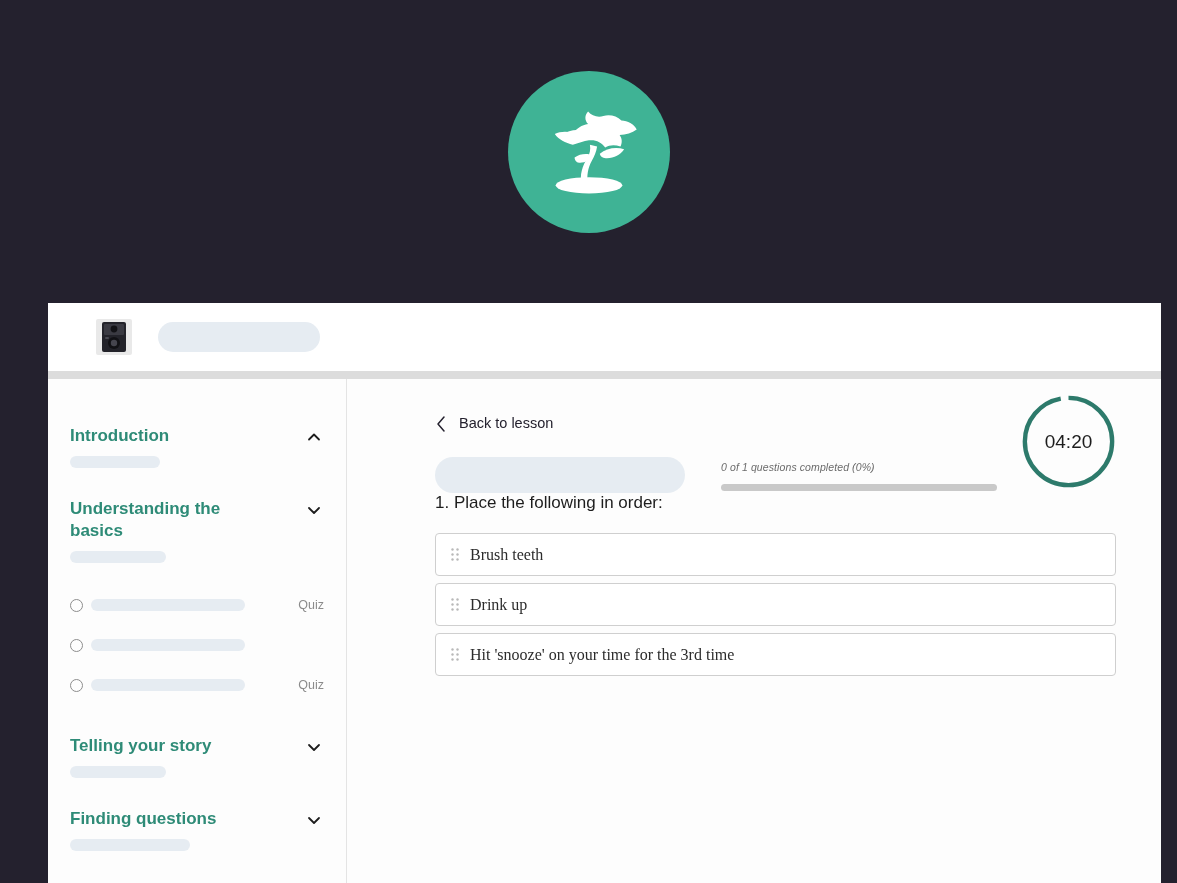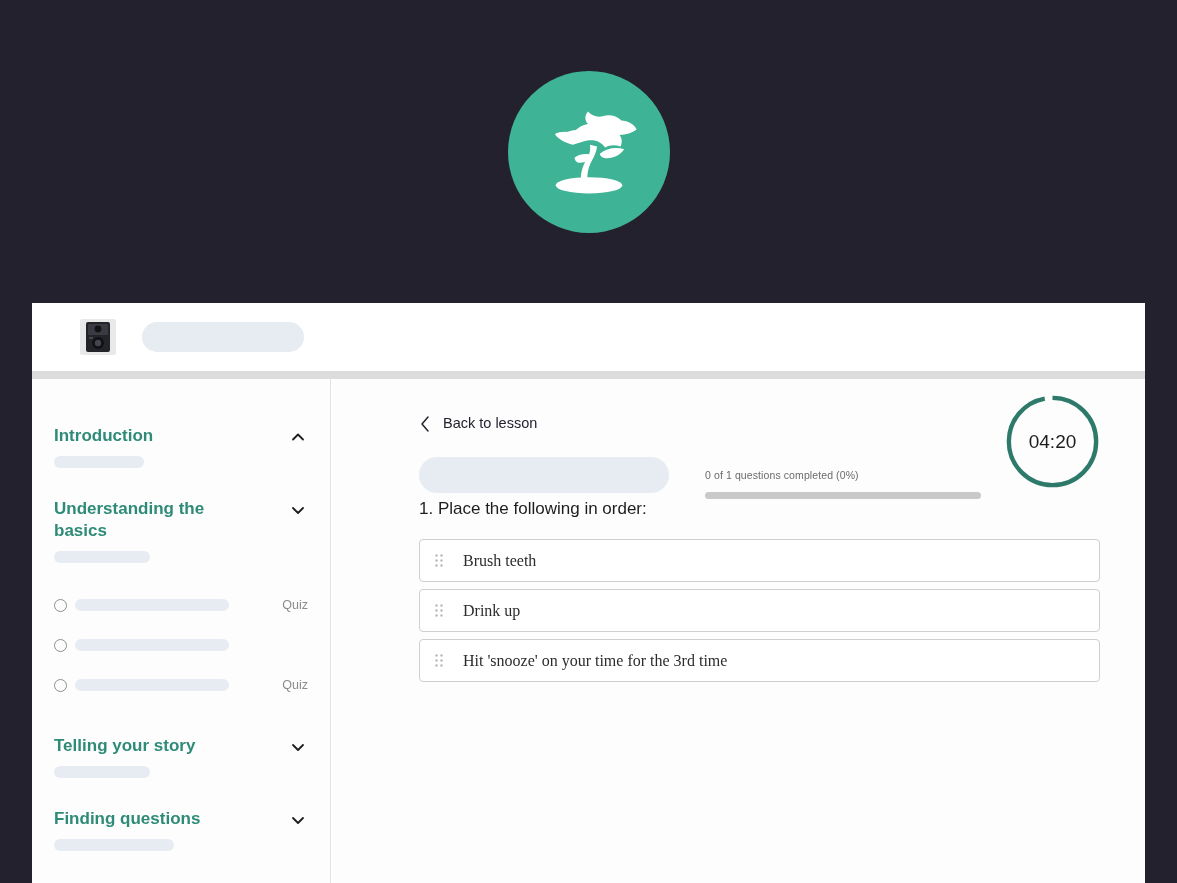--- a/index.html
+++ b/index.html
@@ -18,21 +18,21 @@
   }
   .logo-circle {
     width: 162px; height: 162px; border-radius: 50%;
     background: #3fb395;
     display: flex; align-items: center; justify-content: center;
   }
   .logo-circle svg { width: 108px; height: 108px; display: block; }
 
   
   .app-window {
-    position: absolute; left: 32px; top: 303px;
+    position: absolute; left: 48px; top: 303px;
     width: 1113px; height: 580px;
     background: #84cc16;
     overflow: hidden;
   }
 
   
   .app-topbar {
     height: 68px; background: #ffffff;
     display: flex; align-items: center; padding-left: 48px; gap: 26px;
   }
@@ -110,21 +110,21 @@
   }
   .back-chev svg { display: block; }
 
   .header-row {
     display: flex; align-items: flex-start; gap: 36px; margin-top: 20px;
   }
   .title-skeleton {
     width: 250px; height: 36px; border-radius: 18px; background: #e6ecf2;
     flex: none; margin-top: 4px;
   }
-  .progress-block { flex: none; width: 276px; margin-top: 16px; }
+  .progress-block { flex: none; width: 276px; margin-top: 8px; font-style: italic; }
   .progress-label { color: #6b6b6b; font-size: 10.5px; letter-spacing: .1px; }
   .progress-track {
     margin-top: 11px; height: 7px; border-radius: 4px; background: #c9c9c9;
     width: 100%; overflow: hidden;
   }
   .progress-fill { height: 100%; background: #2e8b77; border-radius: 4px; }
 
   .timer {
     position: absolute; right: 44px; top: 14px;
     width: 97px; height: 97px;
@@ -137,21 +137,21 @@
   }
 
   .question {
     font-size: 17px; color: #1d1d1d; font-weight: normal;
   }
 
   .order-list { margin-top: 20px; display: flex; flex-direction: column; gap: 7px; }
   .order-item {
     height: 43px; border: 1px solid #cfcfcf; border-radius: 4px;
     background: #ffffff; display: flex; align-items: center;
-    padding-left: 15px; gap: 20px; width: 681px;
+    padding-left: 15px; gap: 11px; width: 681px;
     cursor: grab;
   }
   .drag-handle { width: 8px; height: 13px; flex: none; }
   .drag-handle svg { display: block; }
   .order-text {
     font-family: "Liberation Serif", serif; font-size: 16px; color: #2c2c2c;
   }
 </style>
 </head>
 <body>

